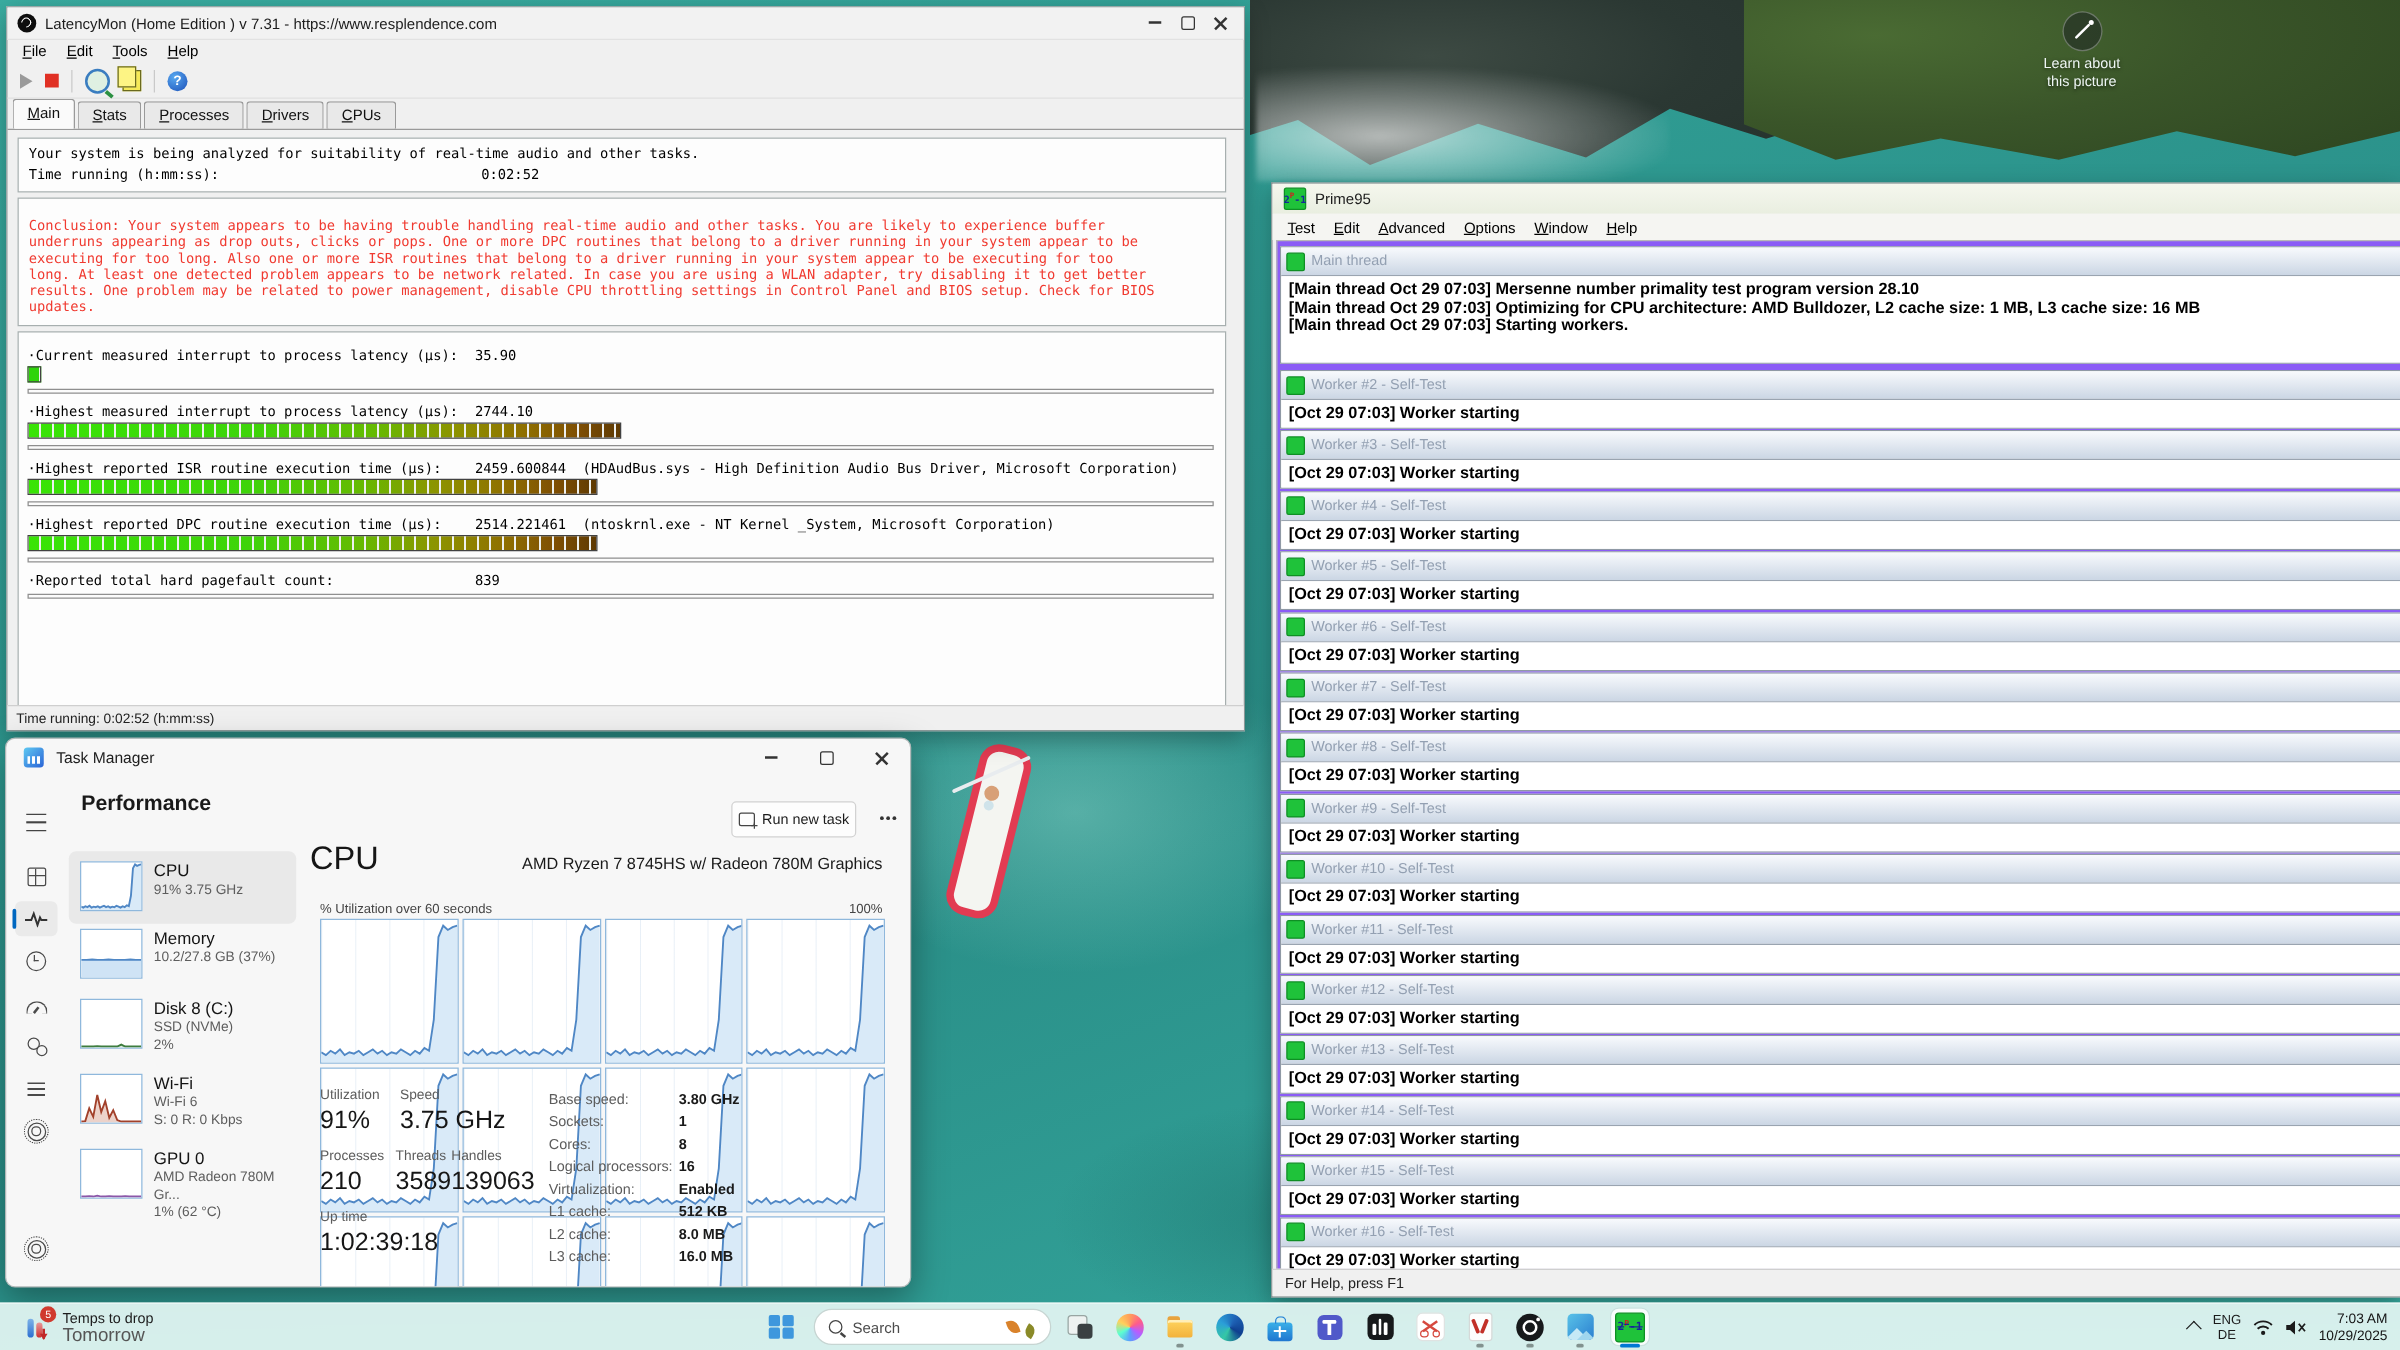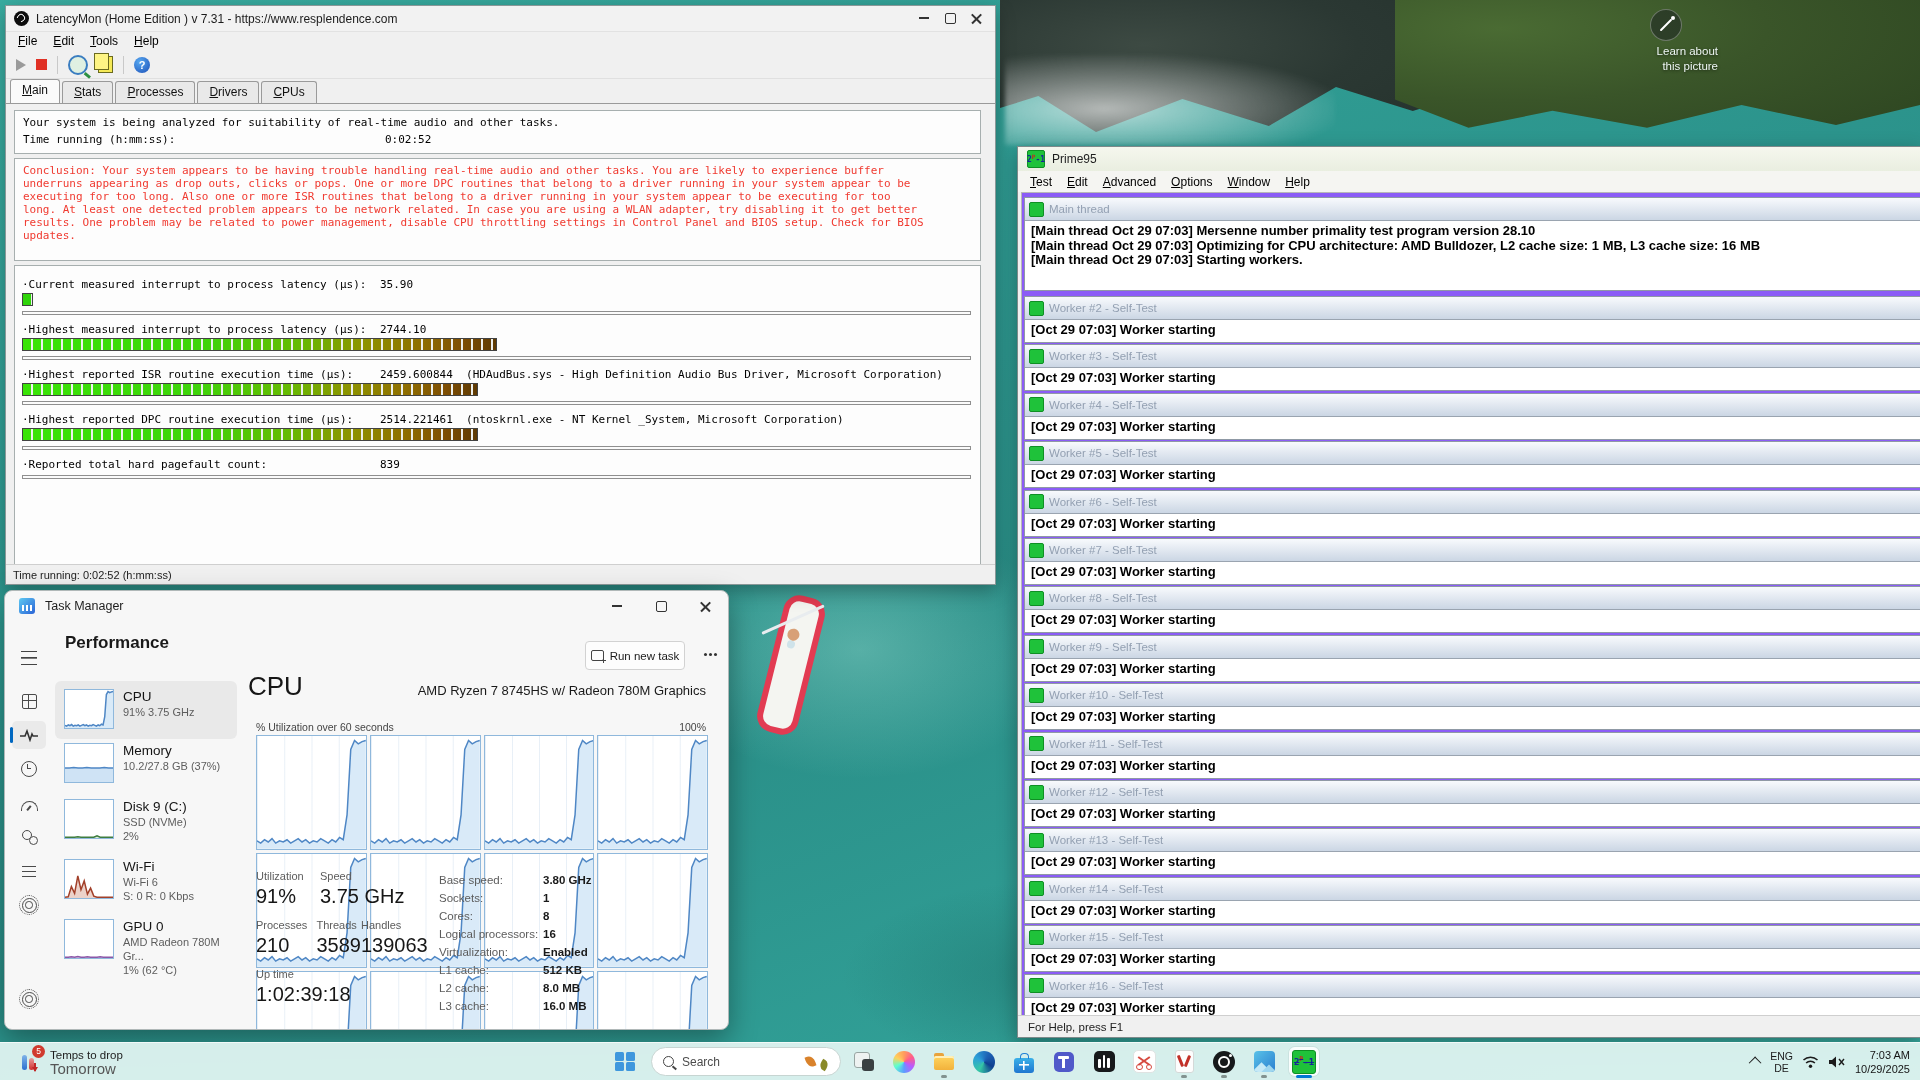--- a/index.html
+++ b/index.html
@@ -21,21 +21,21 @@
   .waterdark{background:radial-gradient(ellipse,rgba(20,90,84,.35),transparent 70%);}
   #board{position:absolute;left:770px;top:595px;width:30px;height:128px;transform:rotate(14deg);
     background:#f4f5f1;border:6px solid #e23b52;border-radius:16px;}
   #board .person{position:absolute;left:4px;top:28px;width:12px;height:12px;border-radius:50%;background:#d8a077;box-shadow:0 10px 0 -2px #cfe3ea;}
   #board .paddle{position:absolute;left:-28px;top:18px;width:68px;height:3px;background:#e8ecef;transform:rotate(-38deg);border-radius:2px;}
   
   #spot-btn{position:absolute;left:1650px;top:9px;width:30px;height:30px;border-radius:50%;
     background:rgba(30,36,36,.55);border:1px solid rgba(255,255,255,.3);}
   #spot-btn .sl{position:absolute;left:7px;top:14px;width:16px;height:2px;background:#fff;transform:rotate(-45deg);border-radius:2px;}
   #spot-btn .sd{position:absolute;right:6px;top:6px;width:4px;height:4px;border-radius:50%;background:#fff;}
-  #spot-text{position:absolute;left:1613px;top:44px;width:105px;text-align:right;color:#eef6f4;font-size:11.5px;line-height:15px;text-shadow:0 1px 3px rgba(0,0,0,.55);}
+  #spot-text{position:absolute;left:1613px;top:44px;width:105px;text-align:center;color:#eef6f4;font-size:11.5px;line-height:15px;text-shadow:0 1px 3px rgba(0,0,0,.55);}
   
   .wmin{width:10px;height:1.6px;background:#333;}
   .wmax{width:9px;height:9px;border:1.5px solid #333;border-radius:2px;}
   .wcls{position:relative;width:11px;height:11px;}
   .wcls:before,.wcls:after{content:"";position:absolute;left:-1px;top:5px;width:13px;height:1.6px;background:#333;}
   .wcls:before{transform:rotate(45deg);} .wcls:after{transform:rotate(-45deg);}
   .wbtn{display:flex;align-items:center;justify-content:center;width:26px;height:22px;}
   
   #lm{left:5px;top:5px;width:989px;height:578px;background:#f0f0f0;border:1px solid #8a9898;box-shadow:0 6px 18px rgba(0,0,0,.3);}
   #lm-title{position:absolute;left:0;top:0;right:0;height:25px;display:flex;align-items:center;gap:7px;padding-left:8px;background:#f2f2f2;border-bottom:1px solid #e2e2e2;}
@@ -59,21 +59,21 @@
   .lm-tab{padding:3px 11px 4px;border:1px solid #9a9a9a;border-bottom:none;background:#e9e9e9;margin-right:2px;border-radius:3px 3px 0 0;color:#111;margin-top:44px;}
   .lm-tab.sel{background:#fafafa;padding-bottom:6px;position:relative;z-index:2;}
   #lm-tabline{position:absolute;left:0;right:0;top:97px;height:1px;background:#9a9a9a;}
   .lm-box{position:absolute;left:8px;width:965px;background:#fdfdfd;border:1px solid #a7afaf;font-family:"DejaVu Sans Mono",monospace;font-size:11px;color:#000;}
   #lm-box1{top:104px;height:42px;}
   #lm-box1 .l1{position:absolute;left:8px;top:5px;}
   #lm-box1 .l2{position:absolute;left:8px;top:22px;}
   #lm-box1 .v{position:absolute;left:370px;top:22px;}
   #lm-box2{top:152px;height:101px;color:#f03a30;}
   #lm-box2 .cl{padding-left:8px;line-height:13px;white-space:pre;}
-  #lm-box2 .cl:first-child{padding-top:5px;}
+  #lm-box2 .cl:first-child{padding-top:5px;margin-top:10px;}
   #lm-box3{top:259px;height:299px;}
   .lm-lab{position:absolute;left:7px;white-space:pre;}
   .lm-val{position:absolute;left:365px;white-space:pre;}
   .lm-bar{position:absolute;left:7px;height:13px;border:1px solid #424242;box-sizing:border-box;
     background:linear-gradient(90deg,#39e406 0%,#3ed40a 38%,#64bb02 58%,#8d9300 72%,#8f6f00 84%,#7e4e03 93%,#5e3a03 100%);}
   .lm-bar:after{content:"";position:absolute;inset:0;background:repeating-linear-gradient(90deg,transparent 0 8.5px,#eef0ee 8.5px 10px);}
   .lm-track{position:absolute;left:7px;width:949px;height:4px;background:#fbfbfb;border:1px solid #8f8f8f;box-sizing:border-box;}
   #lm-status{position:absolute;left:0;right:0;bottom:0;height:19px;border-top:1px solid #cfcfcf;background:#f0f0f0;font-size:11px;color:#222;display:flex;align-items:center;padding-left:7px;}
   
   #p95{left:1017px;top:146px;width:903px;height:890px;background:#f0f0f0;border:1px solid #7d8a8a;border-right:none;box-shadow:0 6px 18px rgba(0,0,0,.3);}
@@ -529,21 +529,21 @@
             <b>Memory</b>
      <i>10.2/27.8 GB (37%)</i>
           </span>
    </div>
         <div class="tm-item" style="top:112px;height:58px">
      <span class="tm-thumb" style="border-color: rgb(143, 184, 220);"><svg viewBox="0 0 100 100" preserveAspectRatio="none" width="100%" height="100%">
     <path d="M0,100 L0.0,98.0 L6.7,98.0 L13.3,98.0 L20.0,98.0 L26.7,97.0 L33.3,98.0 L40.0,98.0 L46.7,98.0 L53.3,98.0 L60.0,98.0 L66.7,94.0 L73.3,98.0 L80.0,98.0 L86.7,98.0 L93.3,98.0 L100.0,98.0 L100,100 Z" fill="#dcecdc"></path>
     <polyline points="0.0,98.0 6.7,98.0 13.3,98.0 20.0,98.0 26.7,97.0 33.3,98.0 40.0,98.0 46.7,98.0 53.3,98.0 60.0,98.0 66.7,94.0 73.3,98.0 80.0,98.0 86.7,98.0 93.3,98.0 100.0,98.0" fill="none" stroke="#3e7d3e" stroke-width="1.5" vector-effect="non-scaling-stroke"></polyline>
             </svg></span>
      <span class="tm-it-tx">
-            <b>Disk 9 (C:)</b>
+            <b>Disk 8 (C:)</b>
      <i>SSD (NVMe)</i>
             <i>2%</i>
           </span>
    </div>
         <div class="tm-item" style="top:172px;height:58px">
      <span class="tm-thumb" style="border-color: rgb(143, 184, 220);"><svg viewBox="0 0 100 100" preserveAspectRatio="none" width="100%" height="100%">
     <path d="M0,100 L0.0,98.0 L6.7,97.0 L13.3,70.0 L20.0,88.0 L26.7,42.0 L33.3,78.0 L40.0,55.0 L46.7,90.0 L53.3,74.0 L60.0,95.0 L66.7,98.0 L73.3,98.0 L80.0,98.0 L86.7,98.0 L93.3,98.0 L100.0,98.0 L100,100 Z" fill="#ecd2ca"></path>
     <polyline points="0.0,98.0 6.7,97.0 13.3,70.0 20.0,88.0 26.7,42.0 33.3,78.0 40.0,55.0 46.7,90.0 53.3,74.0 60.0,95.0 66.7,98.0 73.3,98.0 80.0,98.0 86.7,98.0 93.3,98.0 100.0,98.0" fill="none" stroke="#a2402a" stroke-width="1.5" vector-effect="non-scaling-stroke"></polyline>
             </svg></span>
      <span class="tm-it-tx">

